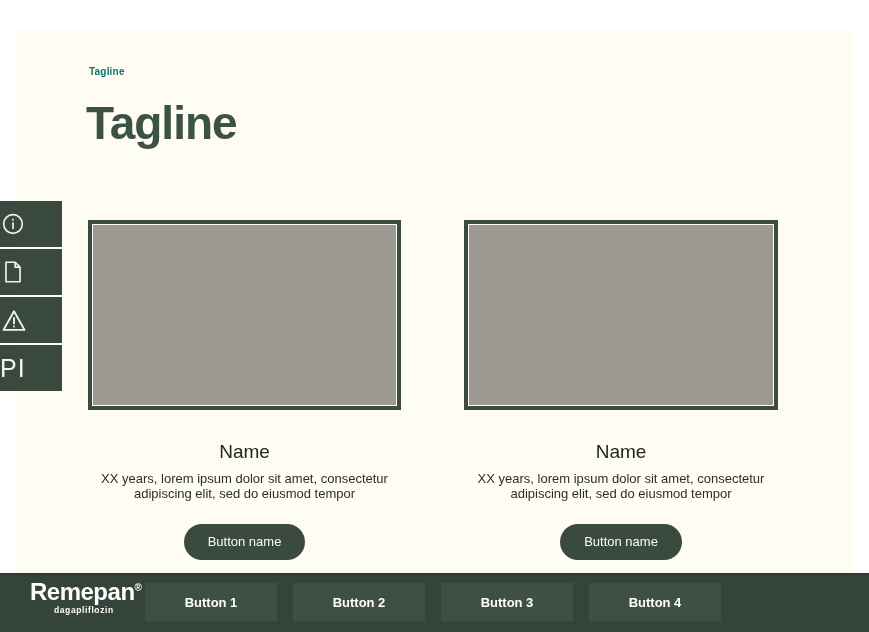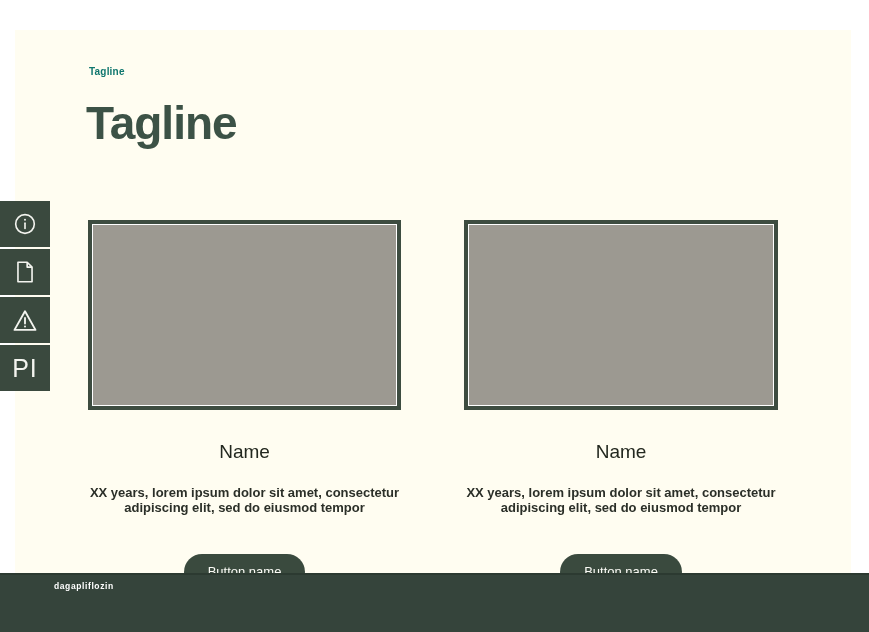--- a/index.html
+++ b/index.html
@@ -24,46 +24,46 @@
   .headline{
     position:absolute;left:86px;top:96px;margin:0;
     font-size:46px;font-weight:bold;color:#3C5246;letter-spacing:-1px;
   }
 
   
   .sidebar{
     position:absolute;left:0;top:201px;display:flex;flex-direction:column;gap:2px;
   }
   .sidebar-item{
-    width:50px;height:46px;background:#3A493E;
-    display:flex;align-items:center;justify-content:center;cursor:pointer;
+    width:62px;height:46px;background:#3A493E;
+    display:flex;align-items:center;justify-content:flex-start;cursor:pointer;
   }
   .sidebar-item svg{display:block;}
   .pi-label{
     color:#F3F4EF;font-size:25px;font-weight:400;letter-spacing:1px;
   }
 
   
   .card{position:absolute;top:220px;width:313px;text-align:center;}
   .card.card-1{left:88px;}
   .card.card-2{left:464px;width:314px;}
   .image-placeholder{
     box-sizing:border-box;width:100%;height:190px;
     background:#9C9991;border:4px solid #3D4C40;
     box-shadow:inset 0 0 0 1px #FFFFFF;
   }
   .card-name{
     margin-top:31px;font-size:19px;color:#23281F;font-weight:400;
   }
   .card-desc{
-    margin:22px auto 0;max-width:320px;
-    font-size:13px;line-height:1.18;color:#2B2F28;font-weight:bold;
+    margin:8px auto 0;max-width:320px;
+    font-size:13px;line-height:1.18;color:#2B2F28;
   }
   .pill-button{
-    display:inline-block;margin-top:38px;height:36px;line-height:36px;
+    display:inline-block;margin-top:22px;height:36px;line-height:36px;
     padding:0 24px;border:none;border-radius:18px;cursor:pointer;
     background:#3A4A3E;color:#FBFBF6;font-size:13px;
     font-family:"Liberation Sans","DejaVu Sans",sans-serif;
   }
 
   
   .footer{
     position:absolute;left:0;top:573px;width:869px;height:59px;
     box-sizing:border-box;background:#35443B;border-top:2px solid #2C3A31;
   }
@@ -131,17 +131,24 @@
 
   <section class="card card-2">
     <div class="image-placeholder"></div>
     <div class="card-name">Name</div>
     <p class="card-desc">XX years, lorem ipsum dolor sit amet, consectetur adipiscing elit, sed do eiusmod tempor</p>
     <button class="pill-button">Button name</button>
   </section>
 
   <footer class="footer">
     <div class="brand">
+      <div class="brand-name"><span>Remepan</span><span class="brand-reg">®</span></div>
       <div class="brand-sub">dagapliflozin</div>
+    </div>
+    <div class="footer-buttons">
+      <button class="footer-button">Button 1</button>
+      <button class="footer-button">Button 2</button>
+      <button class="footer-button">Button 3</button>
+      <button class="footer-button">Button 4</button>
     </div>
   </footer>
 
 </div>
 
 </body></html>

